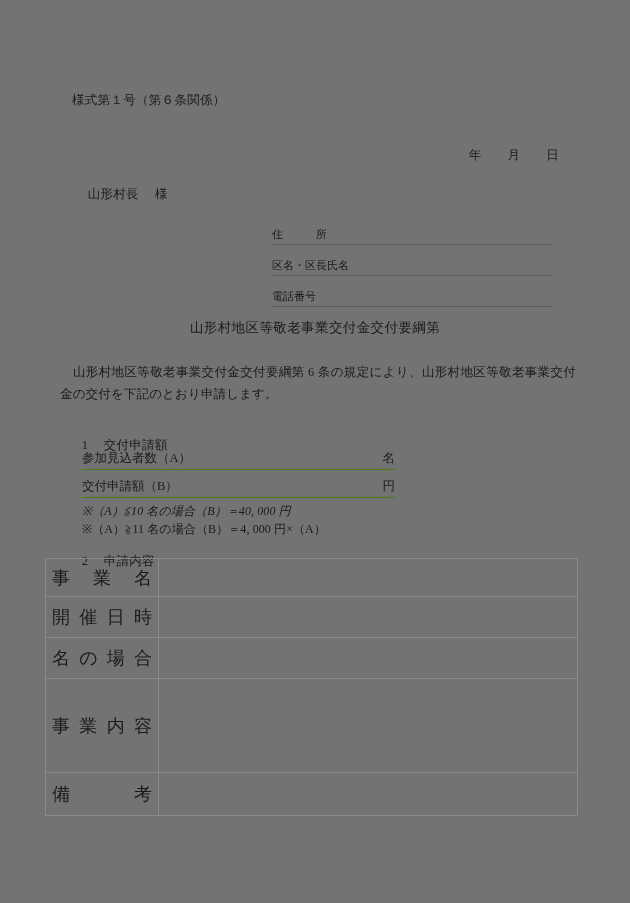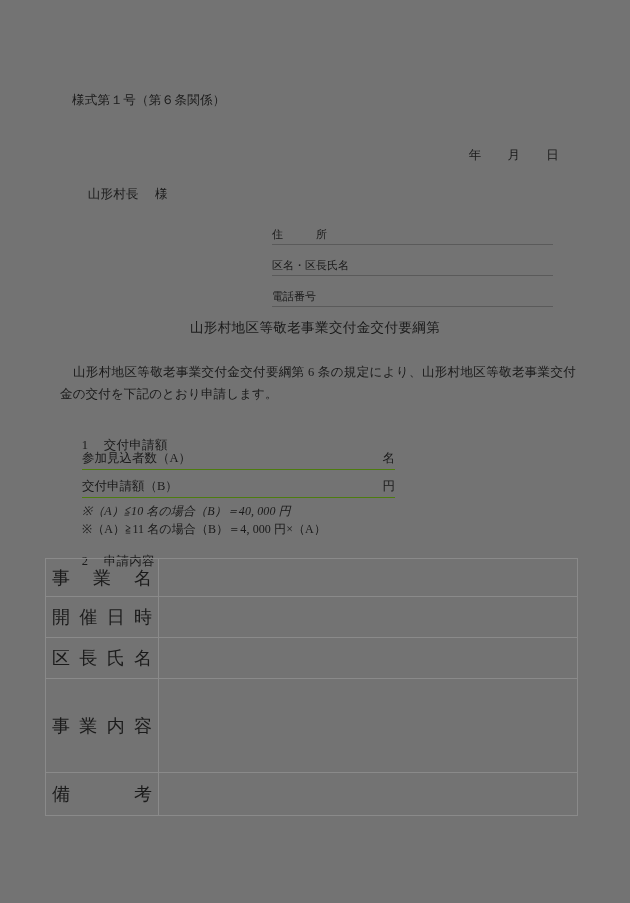--- a/index.html
+++ b/index.html
@@ -242,21 +242,21 @@
         <td class="value-cell"></td>
       </tr>
       <tr style="height:41px">
         <td class="label-cell">
           <span class="lbl-spread">開催日時</span>
         </td>
         <td class="value-cell"></td>
       </tr>
       <tr style="height:41px">
         <td class="label-cell">
-          <span class="lbl-spread">区長氏名</span>
+          <span class="lbl-spread">名の場合</span>
         </td>
         <td class="value-cell"></td>
       </tr>
       <tr style="height:94px">
         <td class="label-cell">
           <span class="lbl-spread">事業内容</span>
         </td>
         <td class="value-cell"></td>
       </tr>
       <tr style="height:43px">

